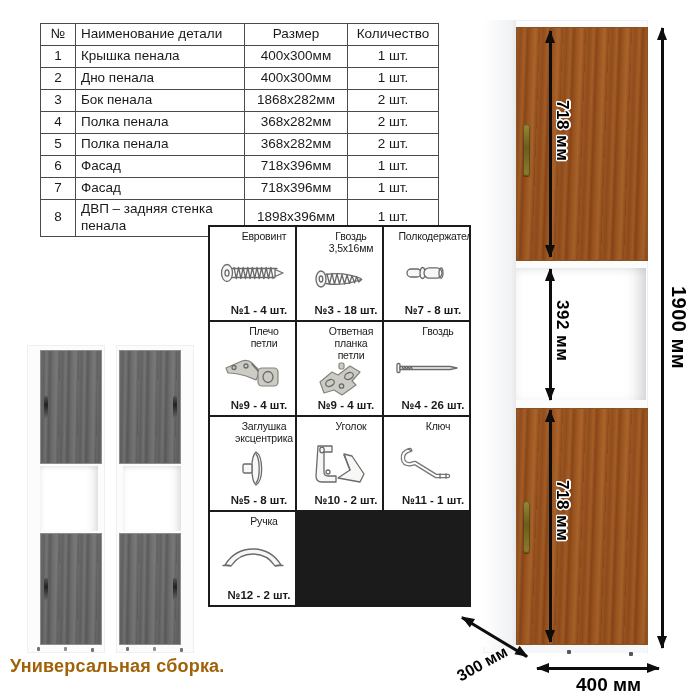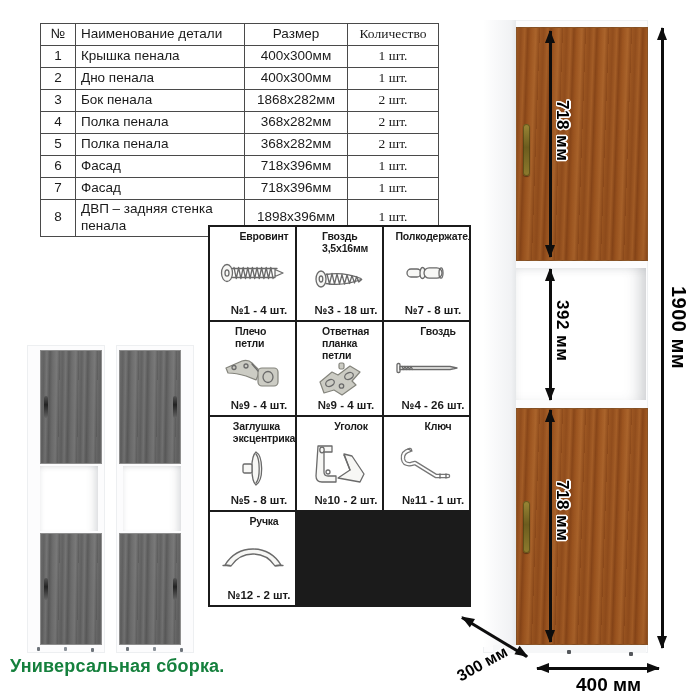--- a/index.html
+++ b/index.html
@@ -19,41 +19,41 @@
   .parts-table th,.parts-table td{
     border:1.4px solid #4a4a4a;
     padding:1px 5px;
     white-space:normal;
     font-weight:normal;
     height:19px;
   }
   .parts-table .c-num{width:24px;text-align:center;}
   .parts-table .c-name{width:158px;text-align:left;}
   .parts-table .c-size{width:92px;text-align:center;}
-  .parts-table .c-qty{width:80px;text-align:center;font-family:Liberation Serif, serif;}
+  .parts-table .c-qty{width:80px;text-align:center;}
   .parts-table th{text-align:center;}
 
   
   .hw-grid{
     position:absolute;left:208px;top:225px;
     display:grid;
     grid-template-columns:repeat(3,85px);
     grid-auto-rows:93px;
     gap:2px;
     background:#1b1b1b;
     border:2px solid #1b1b1b;
   }
   .hw-cell{
     background:#ffffff;
     display:flex;flex-direction:column;align-items:center;justify-content:space-between;
     padding:3px 2px 4px 2px;
     overflow:hidden;
   }
   .hw-title{
-    font-size:10.5px;font-weight:bold;text-align:left;line-height:1.15;
+    font-size:10.5px;font-weight:normal;text-align:center;line-height:1.15;
     letter-spacing:-0.2px;min-height:12px;padding-left:23px;
   }
   .hw-icon{flex:1;display:flex;align-items:center;justify-content:center;}
   .hw-count{font-size:11.5px;font-weight:bold;text-align:center;margin-left:13px;}
 
   
   .pair{position:absolute;left:27px;top:345px;display:flex;gap:11px;}
   .cab{
     width:78px;height:308px;position:relative;background:#fcfcfd;
     box-shadow:inset 0 0 0 1px #edeff1;
@@ -154,21 +154,21 @@
     position:absolute;writing-mode:vertical-rl;text-orientation:sideways;
     font-size:17px;letter-spacing:.5px;white-space:nowrap;
   }
   .vlabel.big{font-size:20px;}
   .hlabel{position:absolute;font-size:19px;white-space:nowrap;}
   .dlabel{position:absolute;font-size:16px;transform:rotate(-29deg);white-space:nowrap;}
 
   
   .caption{
     position:absolute;left:10px;top:656px;
-    font-size:18px;font-weight:bold;letter-spacing:.2px;color:#15803d;
+    font-size:18px;font-weight:bold;letter-spacing:.2px;color:#a16207;
   }
 
   
   .ic{stroke:#6a6a6a;fill:none;stroke-width:1.3;stroke-linecap:round;stroke-linejoin:round;}
   .ic-fill{fill:#f7f7f5;stroke:#6a6a6a;stroke-width:1.3;stroke-linejoin:round;}
   .ic-metal{fill:#ccccc4;stroke:#84847c;stroke-width:1.2;stroke-linejoin:round;}
   .ic-dark{fill:#1d1d1d;stroke:#000;stroke-width:1;}
 </style>
 </head>
 <body>

